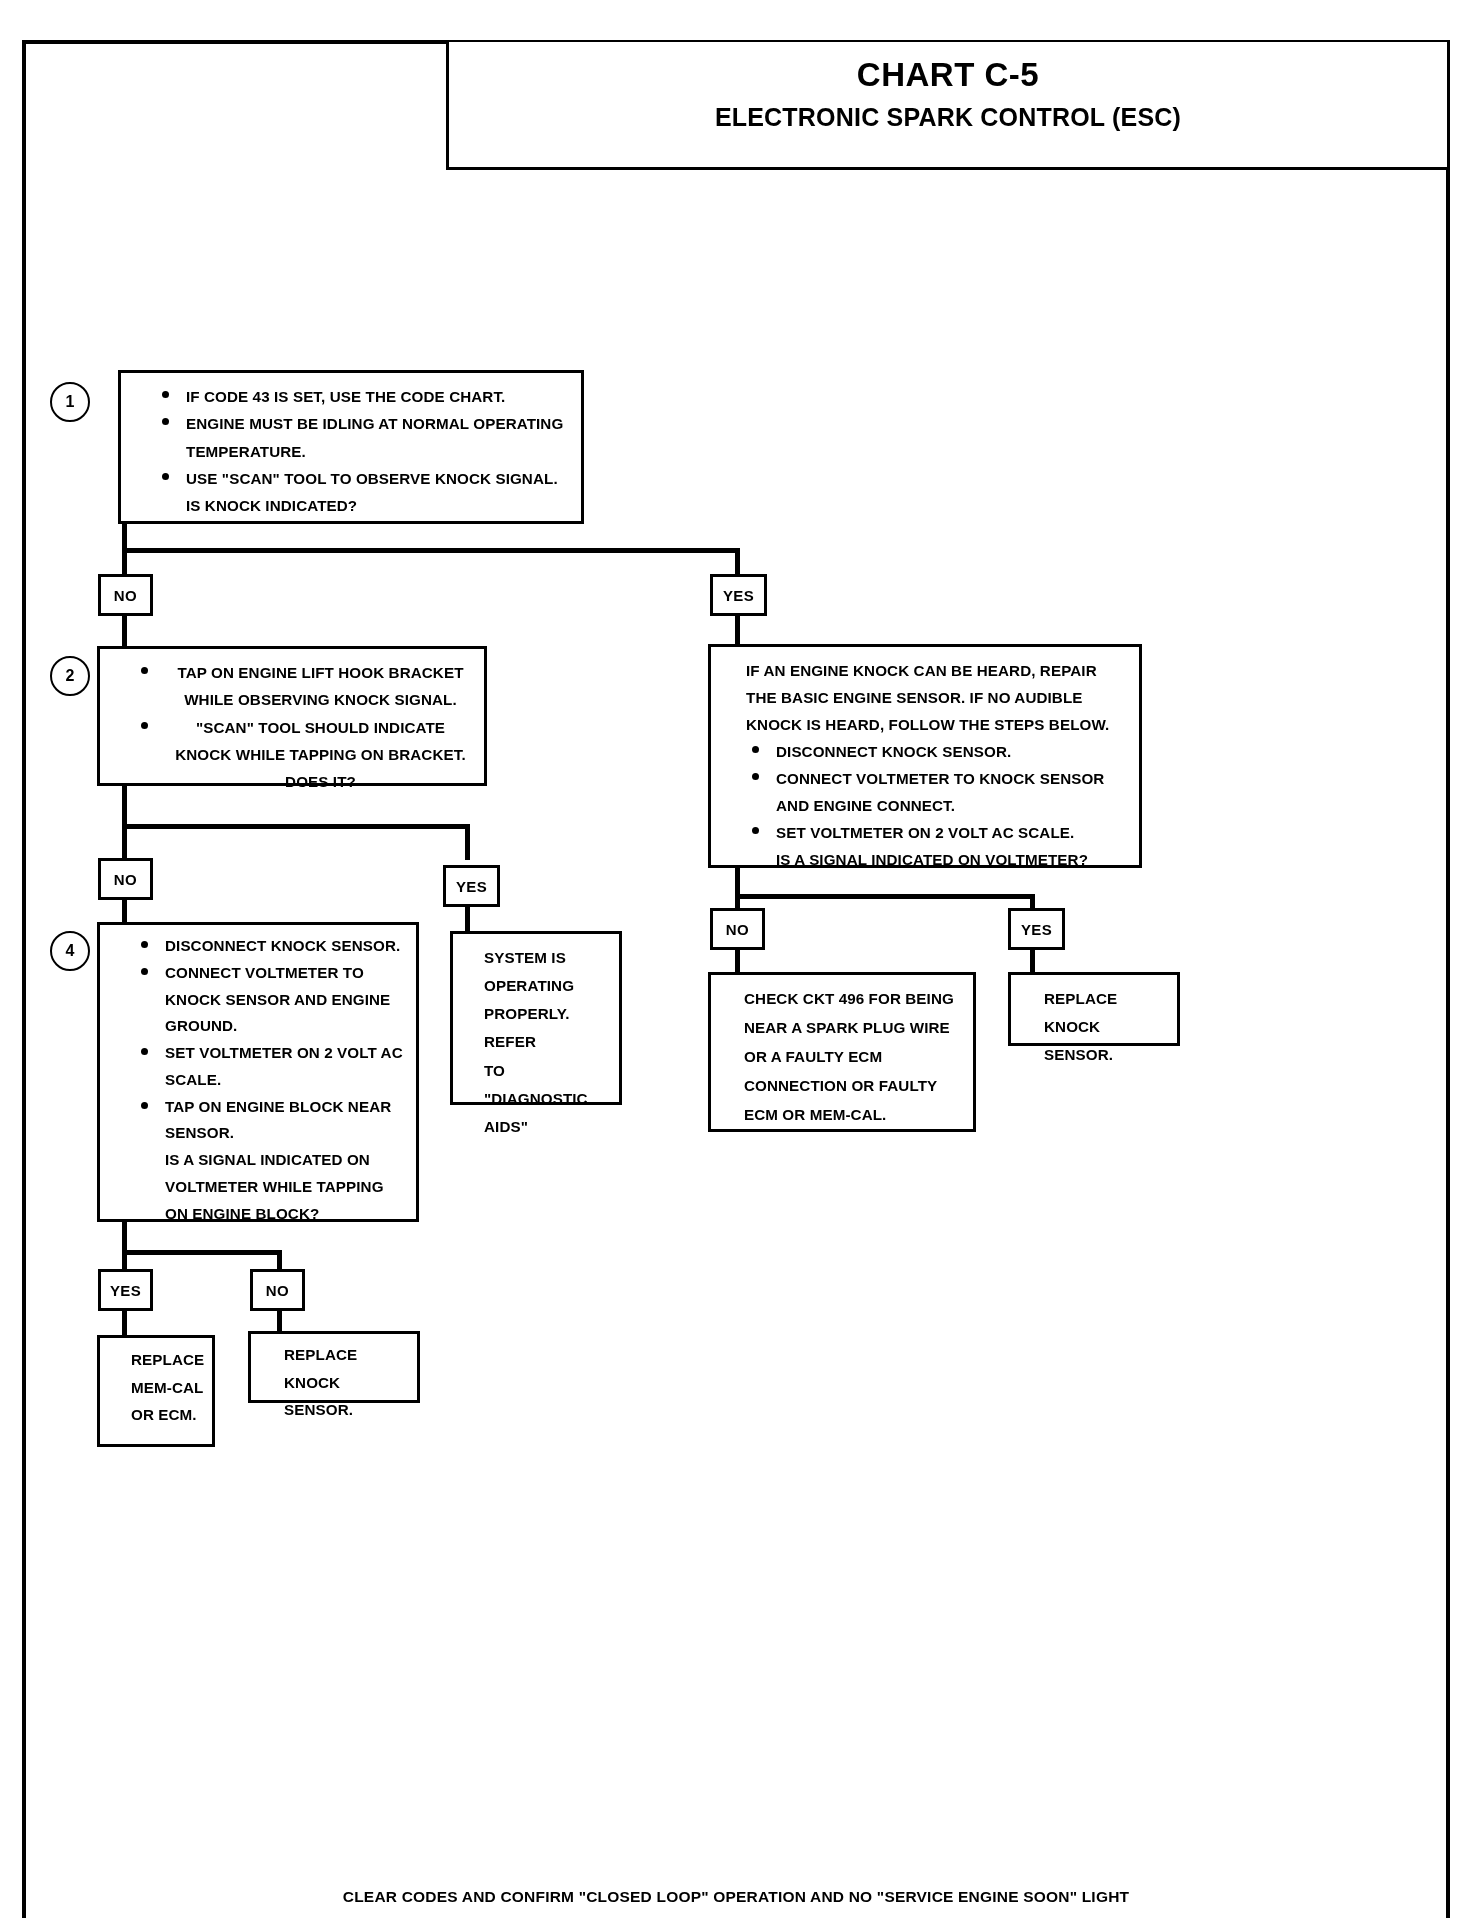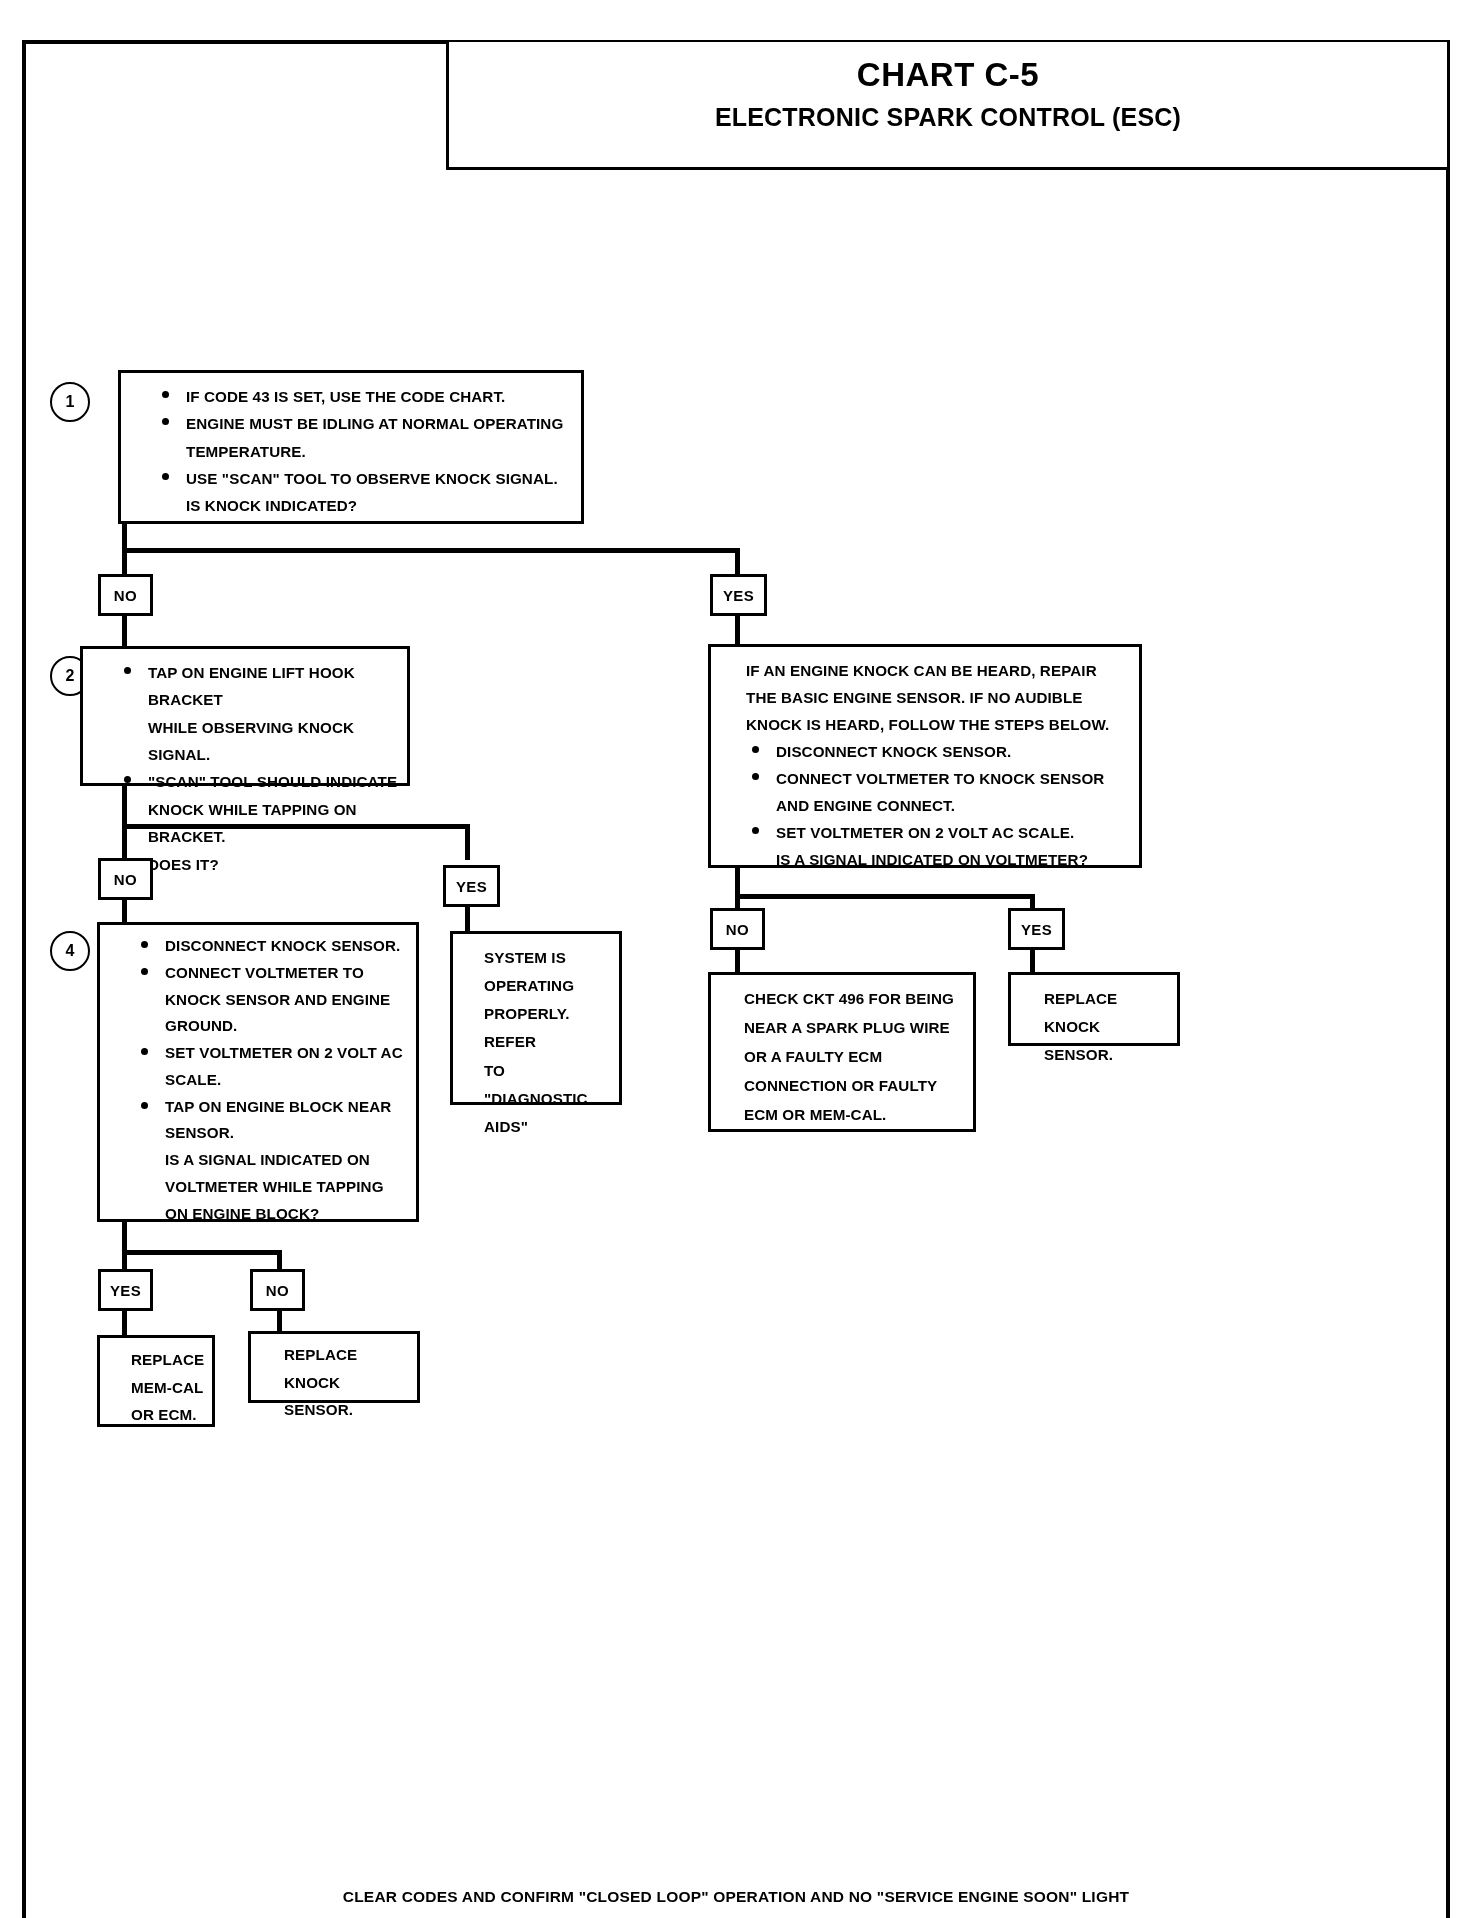--- a/index.html
+++ b/index.html
@@ -94,21 +94,21 @@
 
   <div class="dbox" style="left:98px;top:542px;width:55px;height:42px;">NO</div>
   <div class="dbox" style="left:710px;top:542px;width:57px;height:42px;">YES</div>
 
   <div class="ln" style="left:122px;top:584px;width:5px;height:32px;"></div>
   <div class="ln" style="left:735px;top:584px;width:5px;height:32px;"></div>
 
   <div class="circ" style="left:50px;top:624px;">
       <span>2</span>
     </div>
-  <div class="fbox" style="left:80px;top:614px;width:330px;height:140px;">
+  <div class="fbox" style="left:97px;top:614px;width:390px;height:140px;text-align:center;">
     <div class="txt">
       <ul>
         <li><span class="bul"></span><span>TAP ON ENGINE LIFT HOOK BRACKET</span></li>
         <li class="nobullet">WHILE OBSERVING KNOCK SIGNAL.</li>
         <li><span class="bul"></span><span>"SCAN" TOOL SHOULD INDICATE</span></li>
         <li class="nobullet">KNOCK WHILE TAPPING ON BRACKET.</li>
         <li class="nobullet">DOES IT?</li>
       </ul>
     </div>
   </div>
@@ -205,21 +205,21 @@
   <div class="ln" style="left:122px;top:1218px;width:160px;height:5px;"></div>
   <div class="ln" style="left:122px;top:1218px;width:5px;height:22px;"></div>
   <div class="ln" style="left:277px;top:1218px;width:5px;height:22px;"></div>
 
   <div class="dbox" style="left:98px;top:1237px;width:55px;height:42px;">YES</div>
   <div class="dbox" style="left:250px;top:1237px;width:55px;height:42px;">NO</div>
 
   <div class="ln" style="left:122px;top:1277px;width:5px;height:30px;"></div>
   <div class="ln" style="left:277px;top:1277px;width:5px;height:24px;"></div>
 
-  <div class="fbox" style="left:97px;top:1303px;width:118px;height:92px;">
+  <div class="fbox" style="left:97px;top:1303px;width:118px;height:112px;">
     <div class="txt" style="padding-left:10px;padding-top:8px;line-height:1.82;">
       <div>REPLACE</div>
       <div>MEM-CAL</div>
       <div>OR ECM.</div>
     </div>
   </div>
 
   <div class="fbox" style="left:248px;top:1299px;width:172px;height:72px;">
     <div class="txt" style="padding-left:12px;padding-top:7px;line-height:1.82;">
       <div>REPLACE KNOCK</div>

